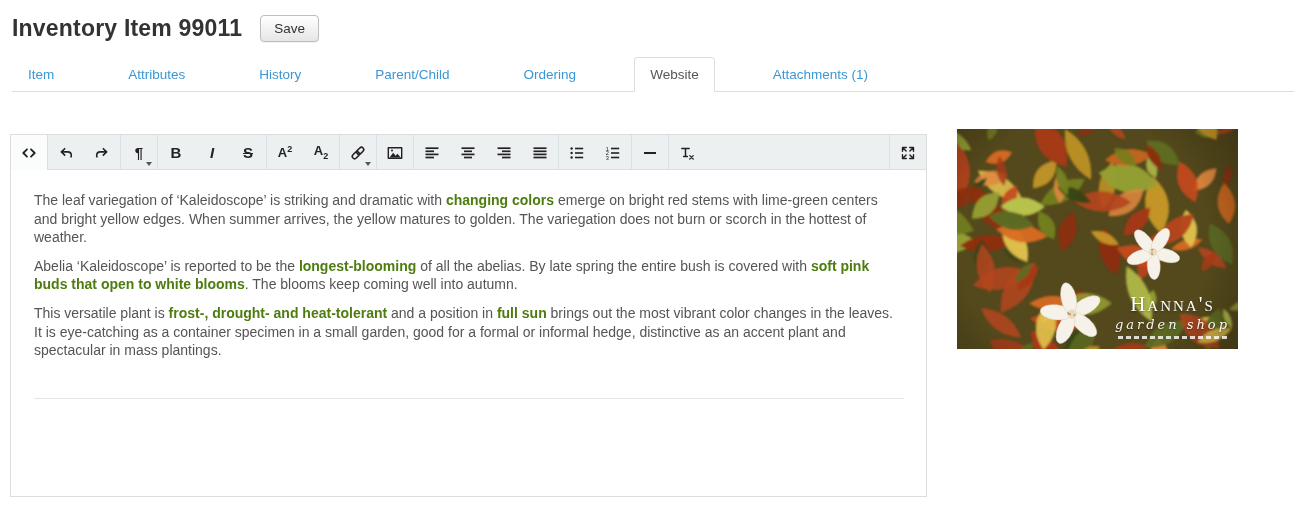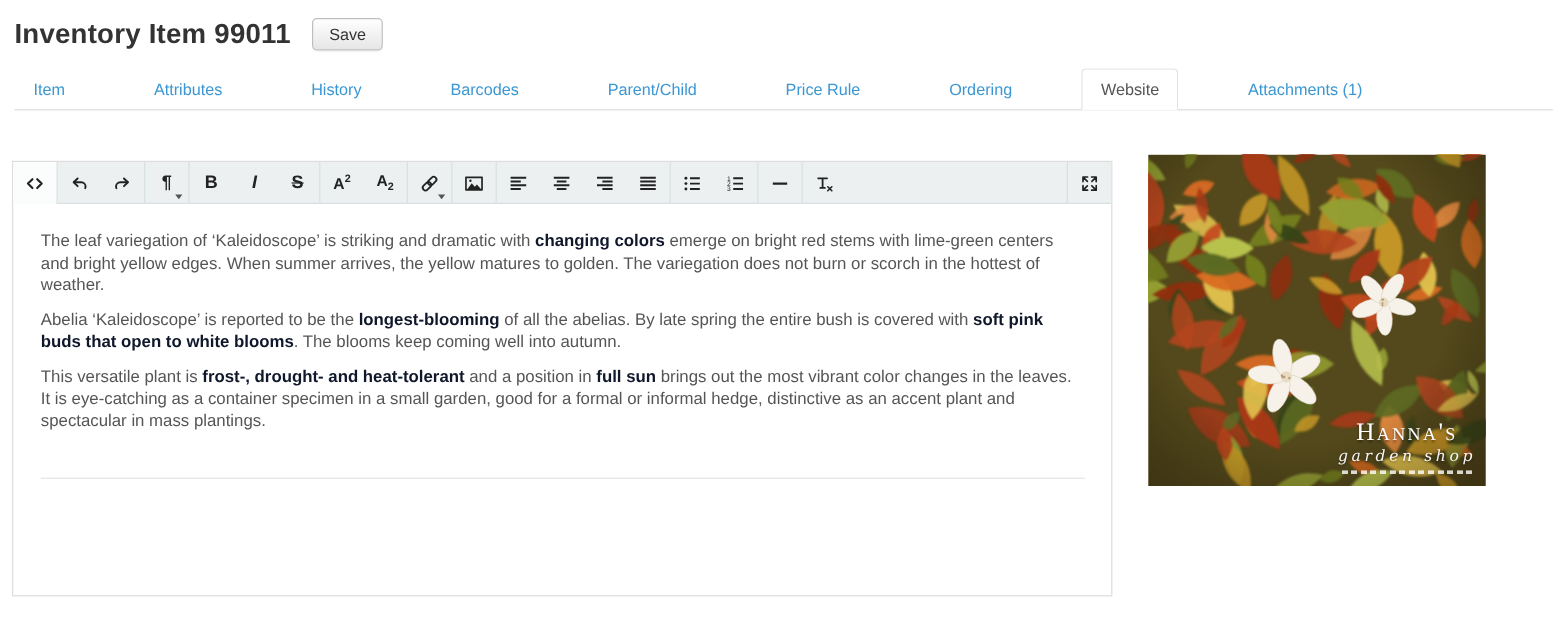--- a/index.html
+++ b/index.html
@@ -42,27 +42,27 @@
     font-family: "Liberation Sans", sans-serif; }
   .tg sup, .tg sub { font-size: 9px; }
   .caret { position: absolute; right: 5px; bottom: 4px; width: 0; height: 0;
     border-left: 3px solid transparent; border-right: 3px solid transparent;
     border-top: 4px solid #555; }
   .tb-right { margin-left: auto; display: flex; border-left: 1px solid #d7e0e2; }
 
   .editor-body { min-height: 326px; padding: 21px 22px 30px 23px;
     font-size: 14px; line-height: 18.6px; color: #555; cursor: text; }
   .editor-body p { margin: 0 0 10px; }
-  .editor-body strong { font-weight: 700; color: #0f172a; }
+  .editor-body strong { font-weight: 700; color: #4d7c0f; }
   .editor-body hr { border: none; border-top: 1px solid #e4e4e4; margin: 0 0 12px; }
   .editor-body ul { margin: 10px 0 10px; padding-left: 28px; }
   .editor-body li { margin-bottom: 1px; }
 
   
-  .photo { position: relative; width: 281px; height: 276px; margin-top: -5px;
+  .photo { position: relative; width: 281px; height: 220px; margin-top: -5px;
     overflow: hidden; background: #4a3a12; flex: none; }
   .photo svg { display: block; }
   .wm { position: absolute; right: 8px; bottom: 10px; text-align: center;
     color: #fff; pointer-events: none; }
   .wm .l1 { font-family: "Liberation Serif", serif; font-variant: small-caps;
     font-size: 21px; letter-spacing: 2px; line-height: 1;
     text-shadow: 0 1px 2px rgba(0,0,0,.45); }
   .wm .l2 { font-family: "DejaVu Serif", serif; font-style: italic;
     font-size: 13px; letter-spacing: 3px; margin-top: 2px; opacity: .95;
     text-shadow: 0 1px 2px rgba(0,0,0,.45); }
@@ -82,27 +82,21 @@
       <li>
         <a>Item</a>
       </li>
       <li>
         <a>Attributes</a>
       </li>
       <li>
         <a>History</a>
       </li>
       <li>
-        <a>Barcodes</a>
-      </li>
-      <li>
         <a>Parent/Child</a>
-      </li>
-      <li>
-        <a>Price Rule</a>
       </li>
       <li>
         <a>Ordering</a>
       </li>
       <li class="active">
         <a>Website</a>
       </li>
       <li>
         <a>Attachments (1)</a>
       </li>

